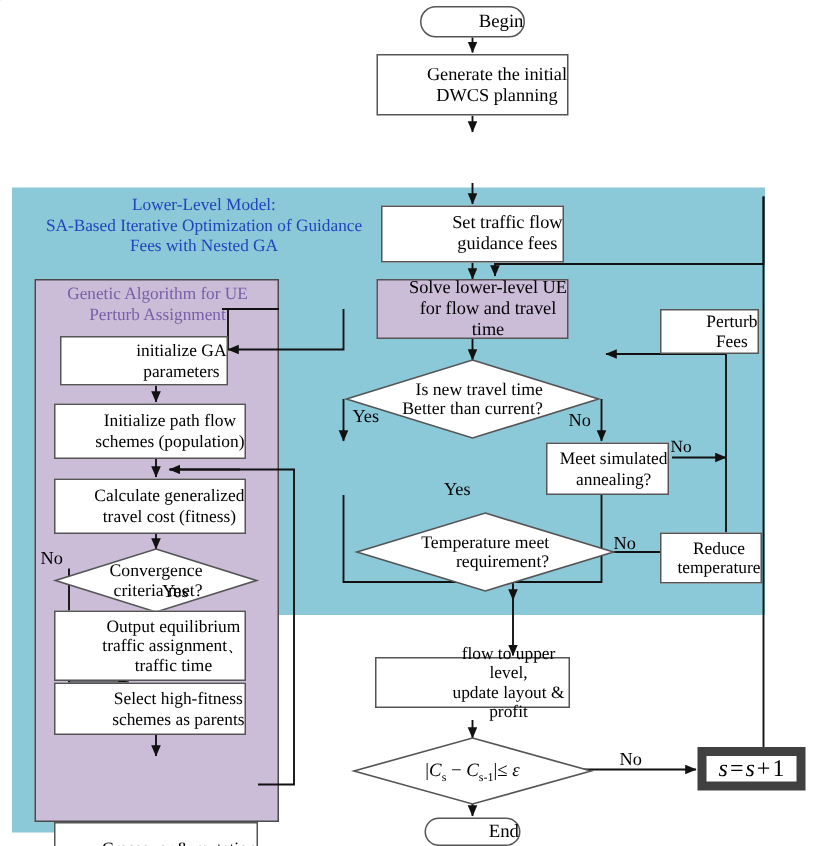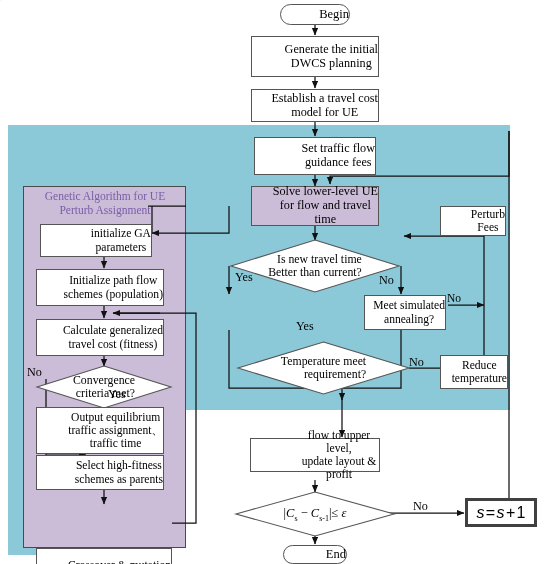--- a/index.html
+++ b/index.html
@@ -21,37 +21,42 @@
   .proc{font-size:12.2px;}
   .proc.small{font-size:11.6px;}
   .proc.purple{background:#cbbcd8;}
   .diamond-wrap{position:absolute;}
   .diamond-wrap svg{position:absolute;left:0;top:0;overflow:visible;}
   .diamond-txt{position:absolute;left:0;top:0;width:100%;height:100%;
                display:flex;align-items:center;justify-content:center;
                text-align:right;font-size:11.8px;line-height:1.14;color:#000;}
   .edge-lbl{position:absolute;font-size:12.2px;color:#000;background:transparent;}
   .mathbox{position:absolute;box-sizing:border-box;display:flex;align-items:center;
-           justify-content:center;background:#fff;border:3px solid #404040;
-           font-family:Liberation Sans, sans-serif;font-style:italic;font-size:16px;}
+           justify-content:center;background:#fff;border:6px solid #404040;
+           font-family:Liberation Serif, serif;font-style:italic;font-size:16px;}
   .mathbox .op{font-style:normal;}
   .formula{font-family:"Liberation Serif",serif;font-size:12.5px;white-space:nowrap;}
   .formula i{font-style:italic;}
   .formula sub{font-size:8px;}
   .eps{font-style:italic;}
 </style>
 </head>
 <body>
 
 <div id="page">
 
   <div class="region" id="region-lower"></div>
   <div class="region" id="region-lower-tail"></div>
   <div class="region" id="region-ga"></div>
 
+  <div class="lbl" id="lbl-lower">
+    <div>Lower-Level Model:</div>
+    <div>SA-Based Iterative Optimization of Guidance</div>
+    <div>Fees with Nested GA</div>
+  </div>
   <div class="lbl" id="lbl-ga">
     <div>Genetic Algorithm for UE</div>
     <div>Perturb Assignment</div>
   </div>
 
   <svg id="svg-layer">
     <defs>
       <marker id="ah" markerWidth="9" markerHeight="9" refX="7.2" refY="3.2" orient="auto" markerUnits="userSpaceOnUse">
         <path d="M0,0 L7.6,3.2 L0,6.4 z" fill="#111"></path>
       </marker>
@@ -134,23 +139,20 @@
   </svg>
 
   <div class="node term" style="left:280px;top:4px;width:70px;height:21px;">
     <span>Begin</span>
   </div>
 
   <div class="node proc" style="left:251px;top:36px;width:128px;height:41px;">
     <span>Generate the initial<br>DWCS planning</span>
   </div>
 
-  <div class="node proc" style="left:251px;top:89px;width:128px;height:33px;">
-    <span>Establish a travel cost<br>model for UE</span>
-  </div>
 
   <div class="node proc" style="left:254px;top:137px;width:122px;height:38px;">
     <span>Set traffic flow<br>guidance fees</span>
   </div>
 
   <div class="node proc purple" style="left:251px;top:186px;width:128px;height:40px;">
     <span>Solve lower-level UE<br>for flow and travel<br>time</span>
   </div>
 
   <div class="diamond-wrap" style="left:231px;top:240px;width:168px;height:52px;">

